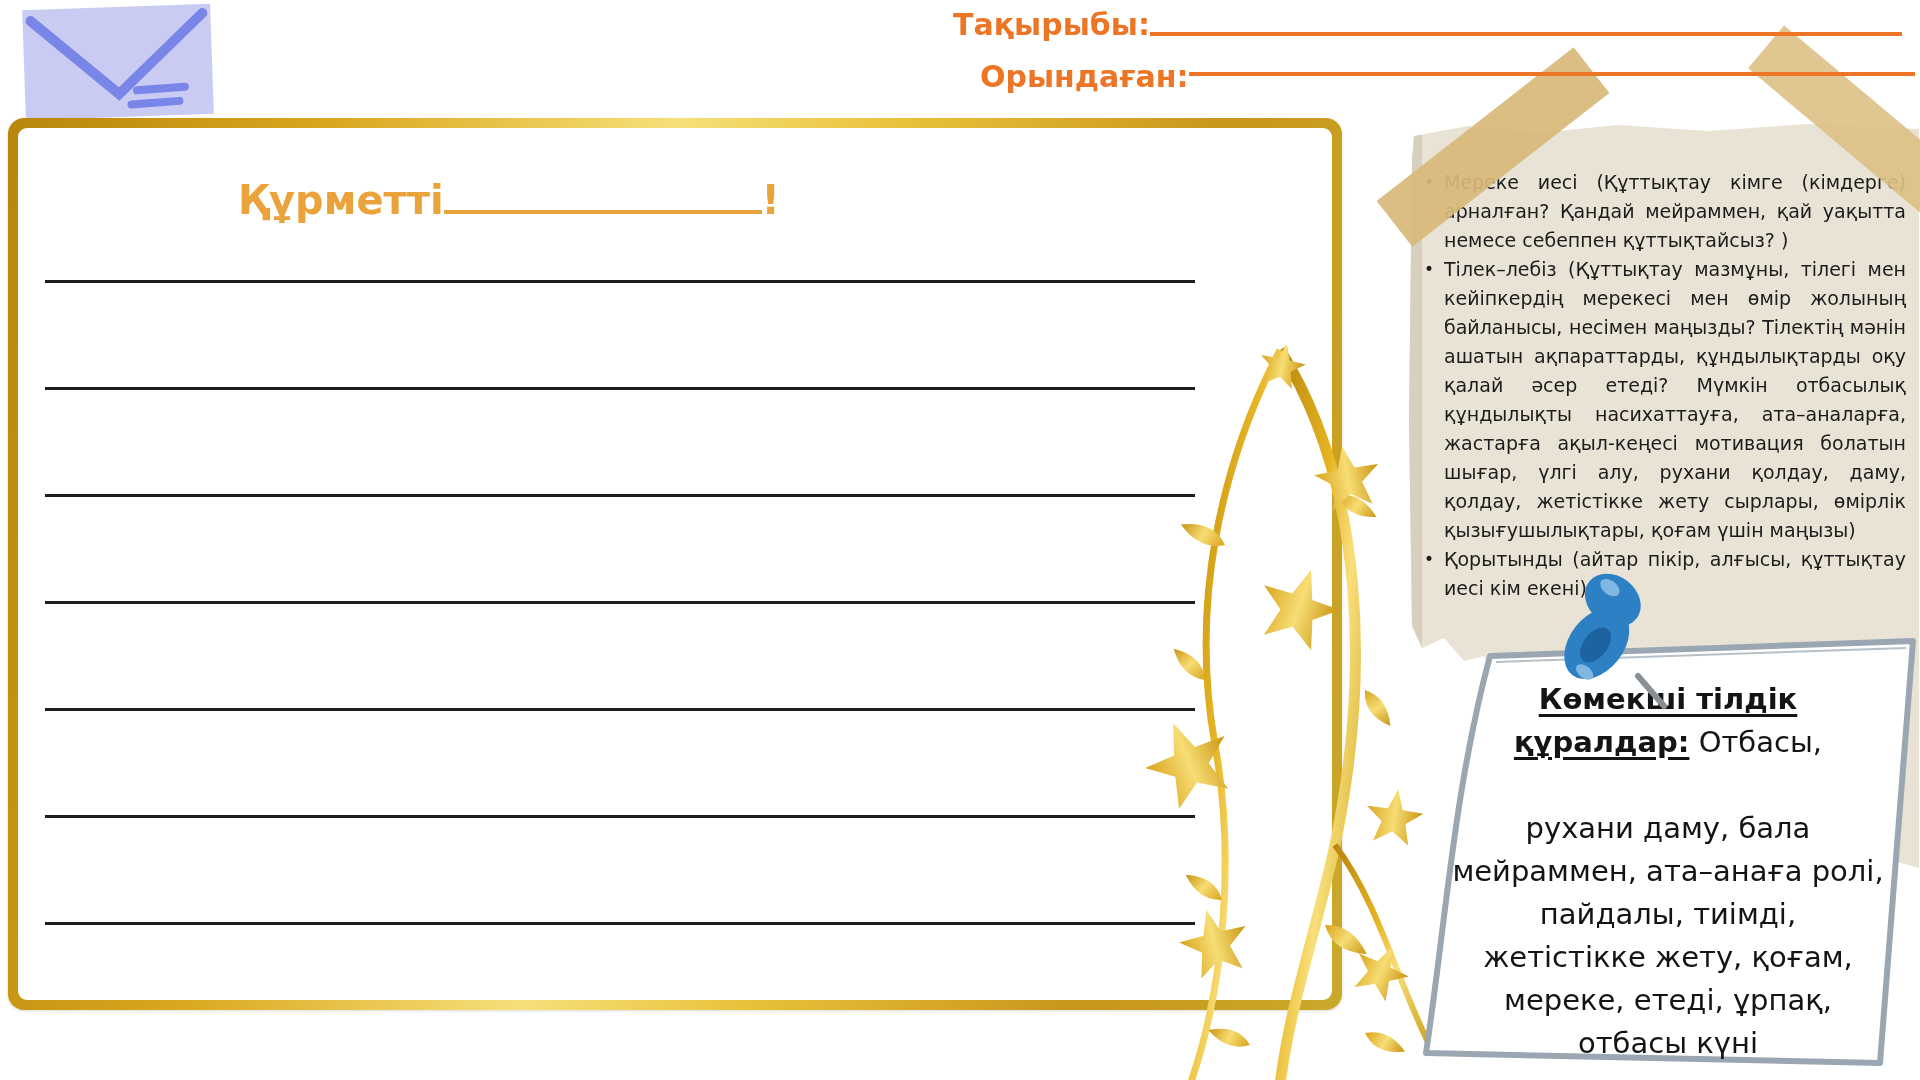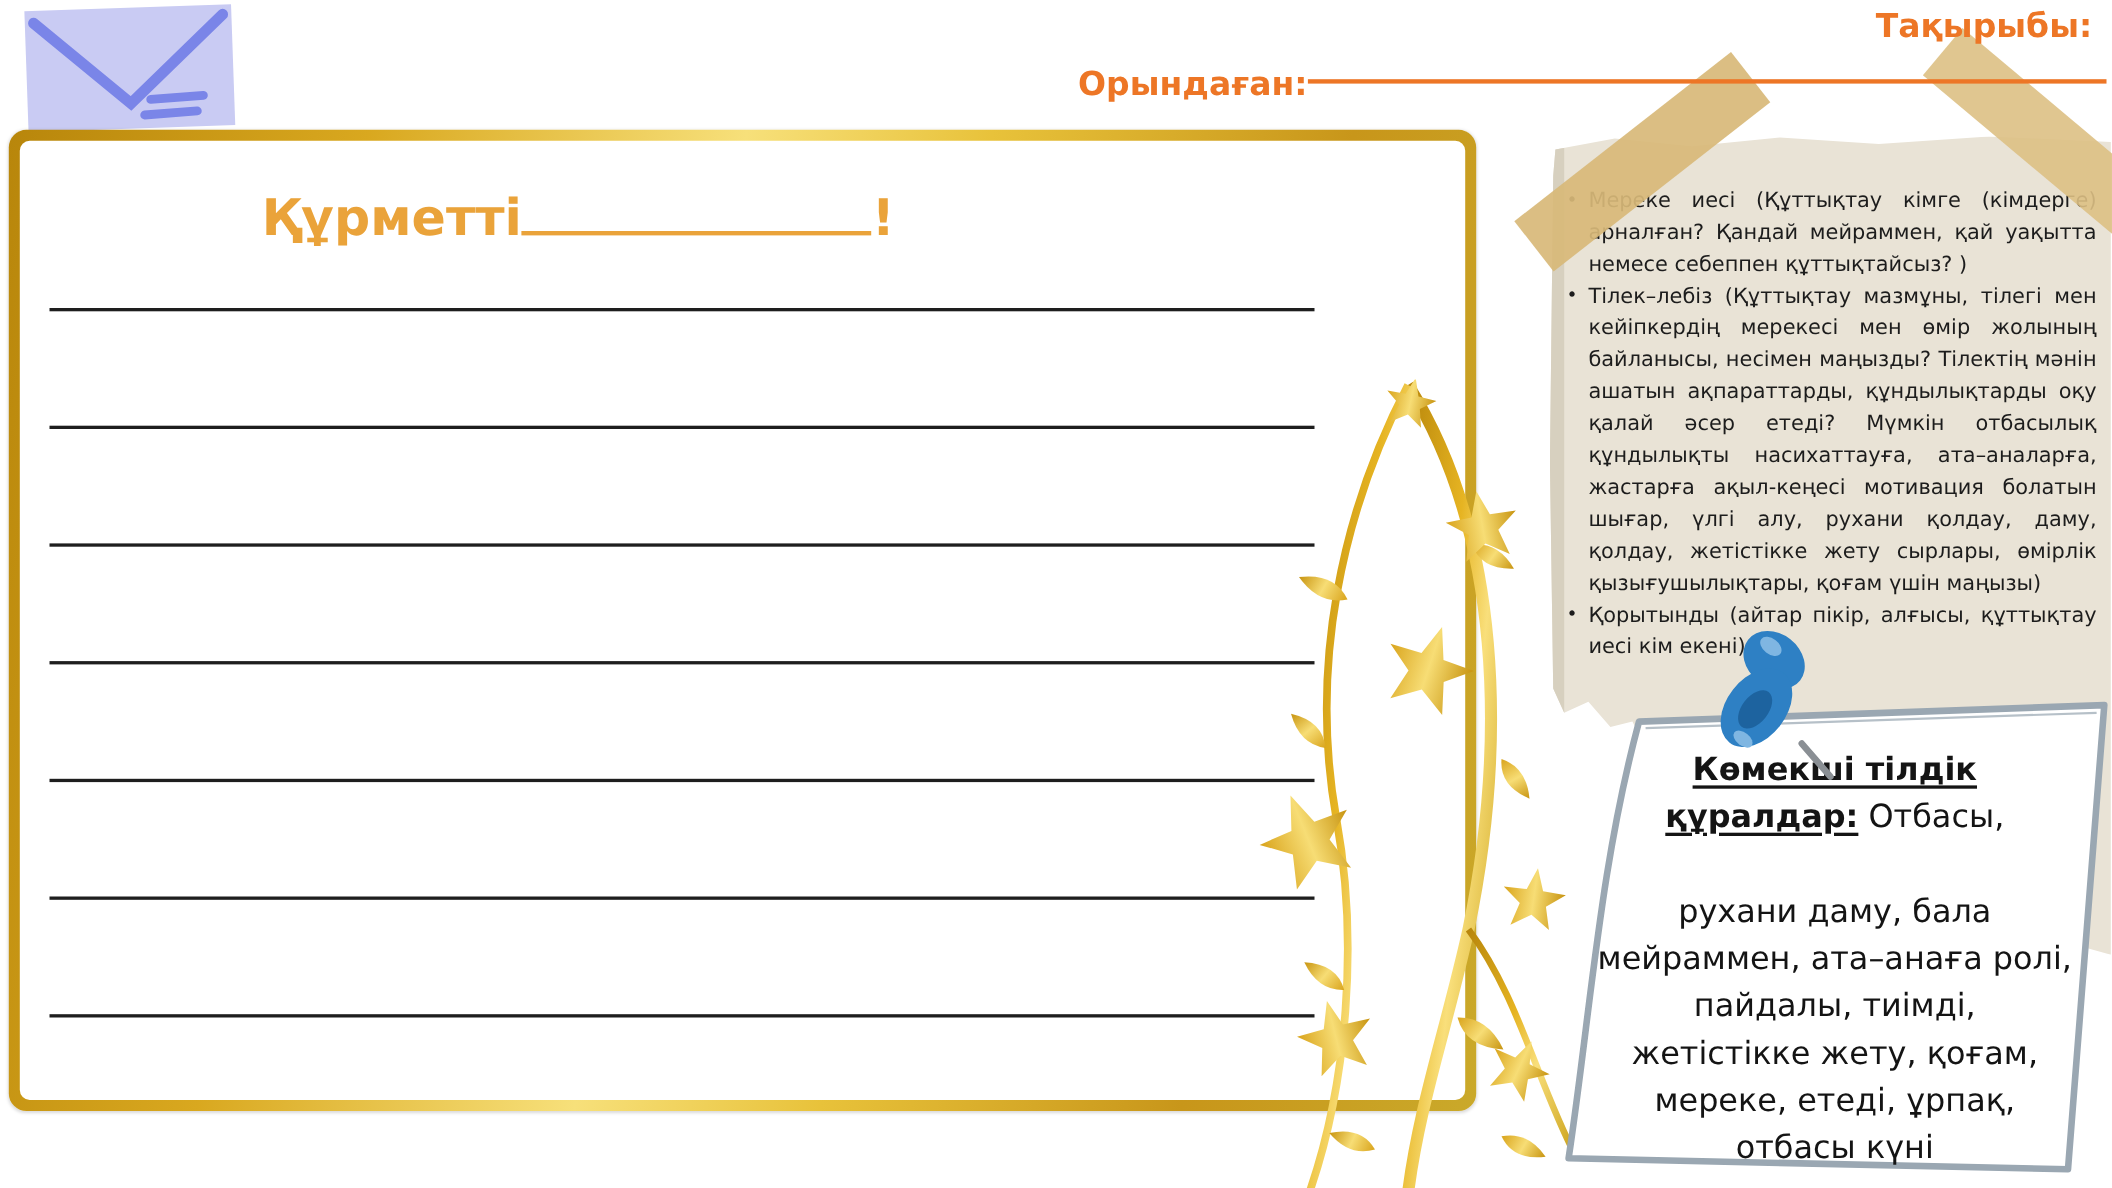--- a/index.html
+++ b/index.html
@@ -10,33 +10,33 @@
   
   .envelope{position:absolute;left:16px;top:2px;width:204px;height:120px;transform:rotate(-2deg);}
   .main-title{
     position:absolute;left:272px;top:26px;font-size:40px;font-weight:bold;letter-spacing:1px;
     background:linear-gradient(90deg,#2b4db4 0%,#3d4cc0 35%,#7e57d0 70%,#a763dc 100%);
     -webkit-background-clip:text;background-clip:text;color:transparent;white-space:nowrap;
   }
   .field-row{position:absolute;display:flex;align-items:flex-end;z-index:7;}
   .field-row .lbl{font-size:30px;font-weight:bold;color:#ed7626;white-space:nowrap;line-height:1.1;}
   .field-row .blank{flex:1;border-bottom:4px solid #ed7626;margin-bottom:5px;}
-  #topic-row{left:953px;top:8px;width:949px;flex-direction:column;}
+  #topic-row{left:953px;top:8px;width:949px;}
   #author-row{left:980px;top:60px;width:935px;align-items:center;}
 
   
   .letter-box{
     position:absolute;left:8px;top:118px;width:1334px;height:892px;border-radius:16px;z-index:1;
     background:linear-gradient(100deg,#b8860b 0%,#d9a81f 22%,#f7e07a 45%,#e8c23a 60%,#c8961a 82%,#caa92a 100%);
     box-shadow:0 1px 3px rgba(0,0,0,0.15);
   }
   .letter-box .inner{position:absolute;left:10px;top:10px;right:10px;bottom:10px;background:#ffffff;border-radius:9px;}
   .greeting{
     position:absolute;left:238px;top:170px;z-index:3;display:flex;align-items:baseline;
-    font-size:46px;font-weight:bold;color:#eaa33a;white-space:nowrap;
+    font-size:40px;font-weight:bold;color:#eaa33a;white-space:nowrap;
   }
   .greeting .name-blank{display:inline-block;width:318px;border-bottom:4px solid #eaa33a;height:40px;}
   .rule{position:absolute;left:45px;width:1150px;height:3px;background:#1e1e1e;z-index:2;}
 
   
   .branch{position:absolute;left:1130px;top:345px;width:310px;height:740px;z-index:4;}
 
   
   .parchment{
     position:absolute;left:1408px;top:120px;width:512px;height:765px;z-index:2;

